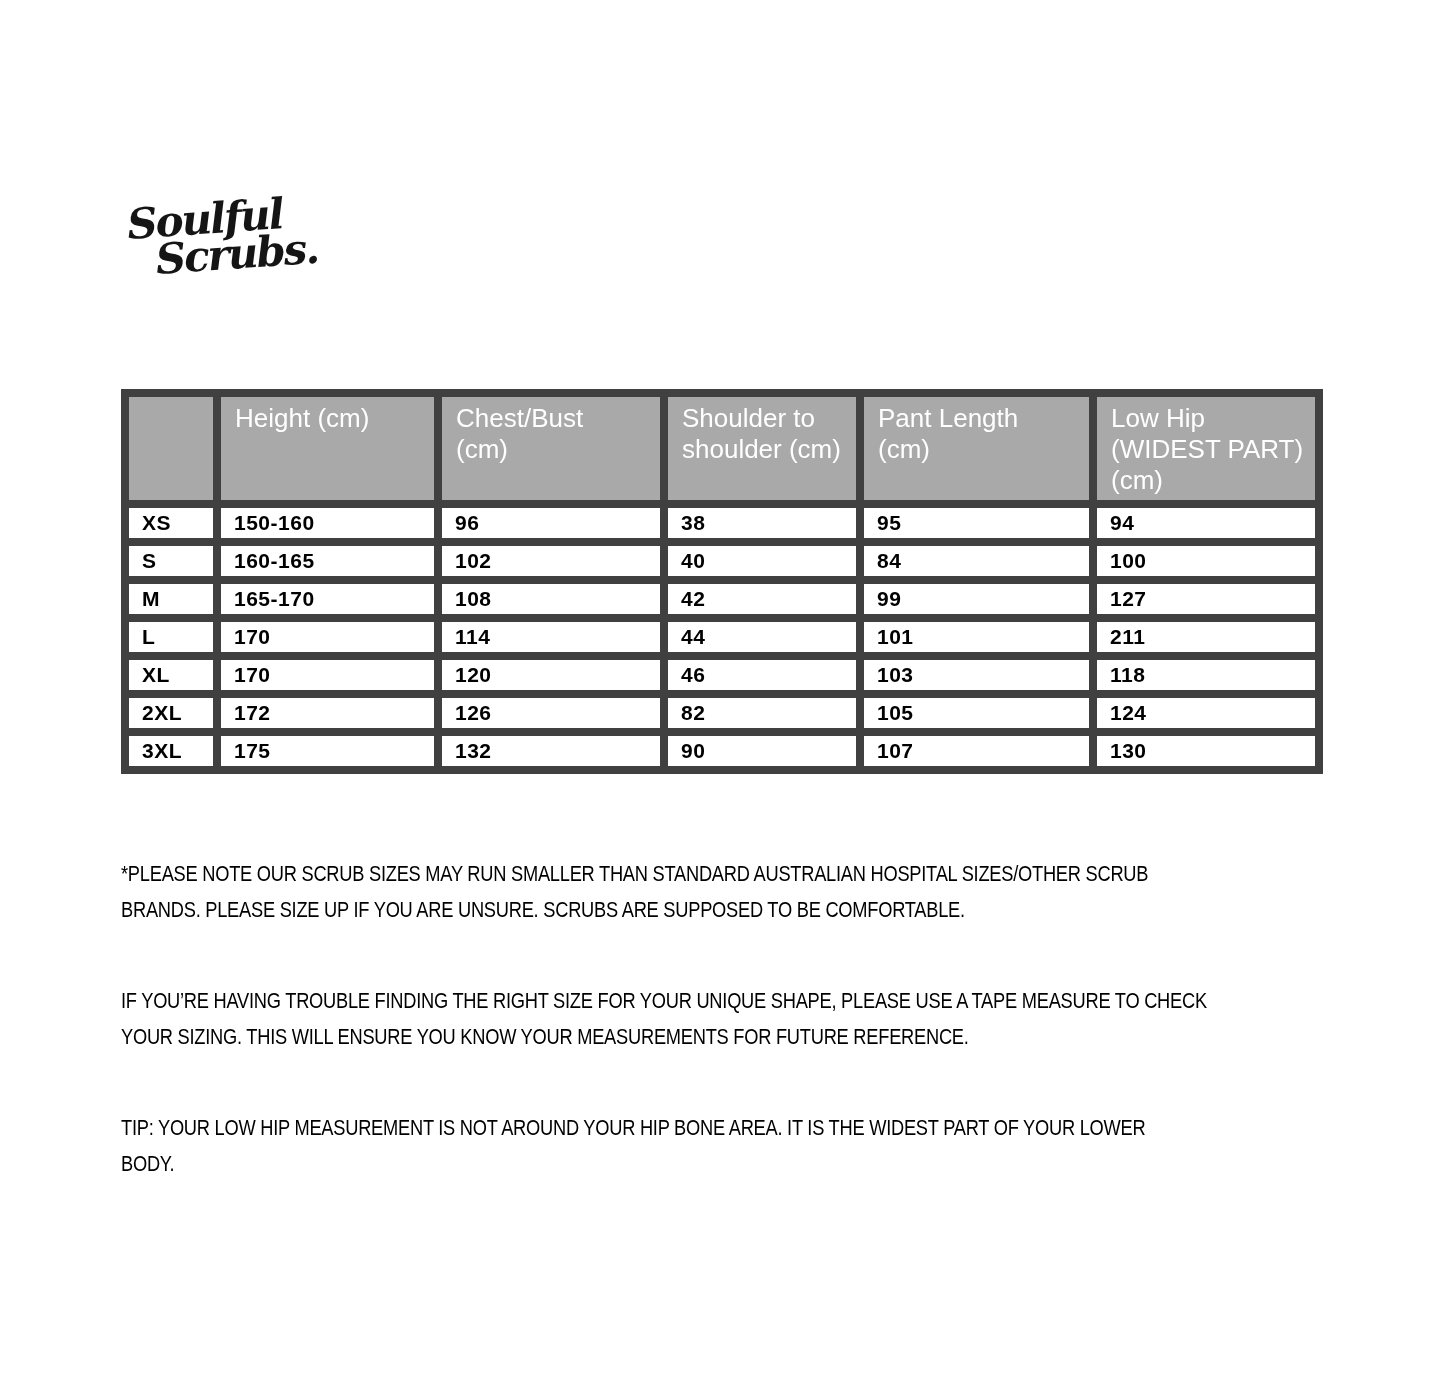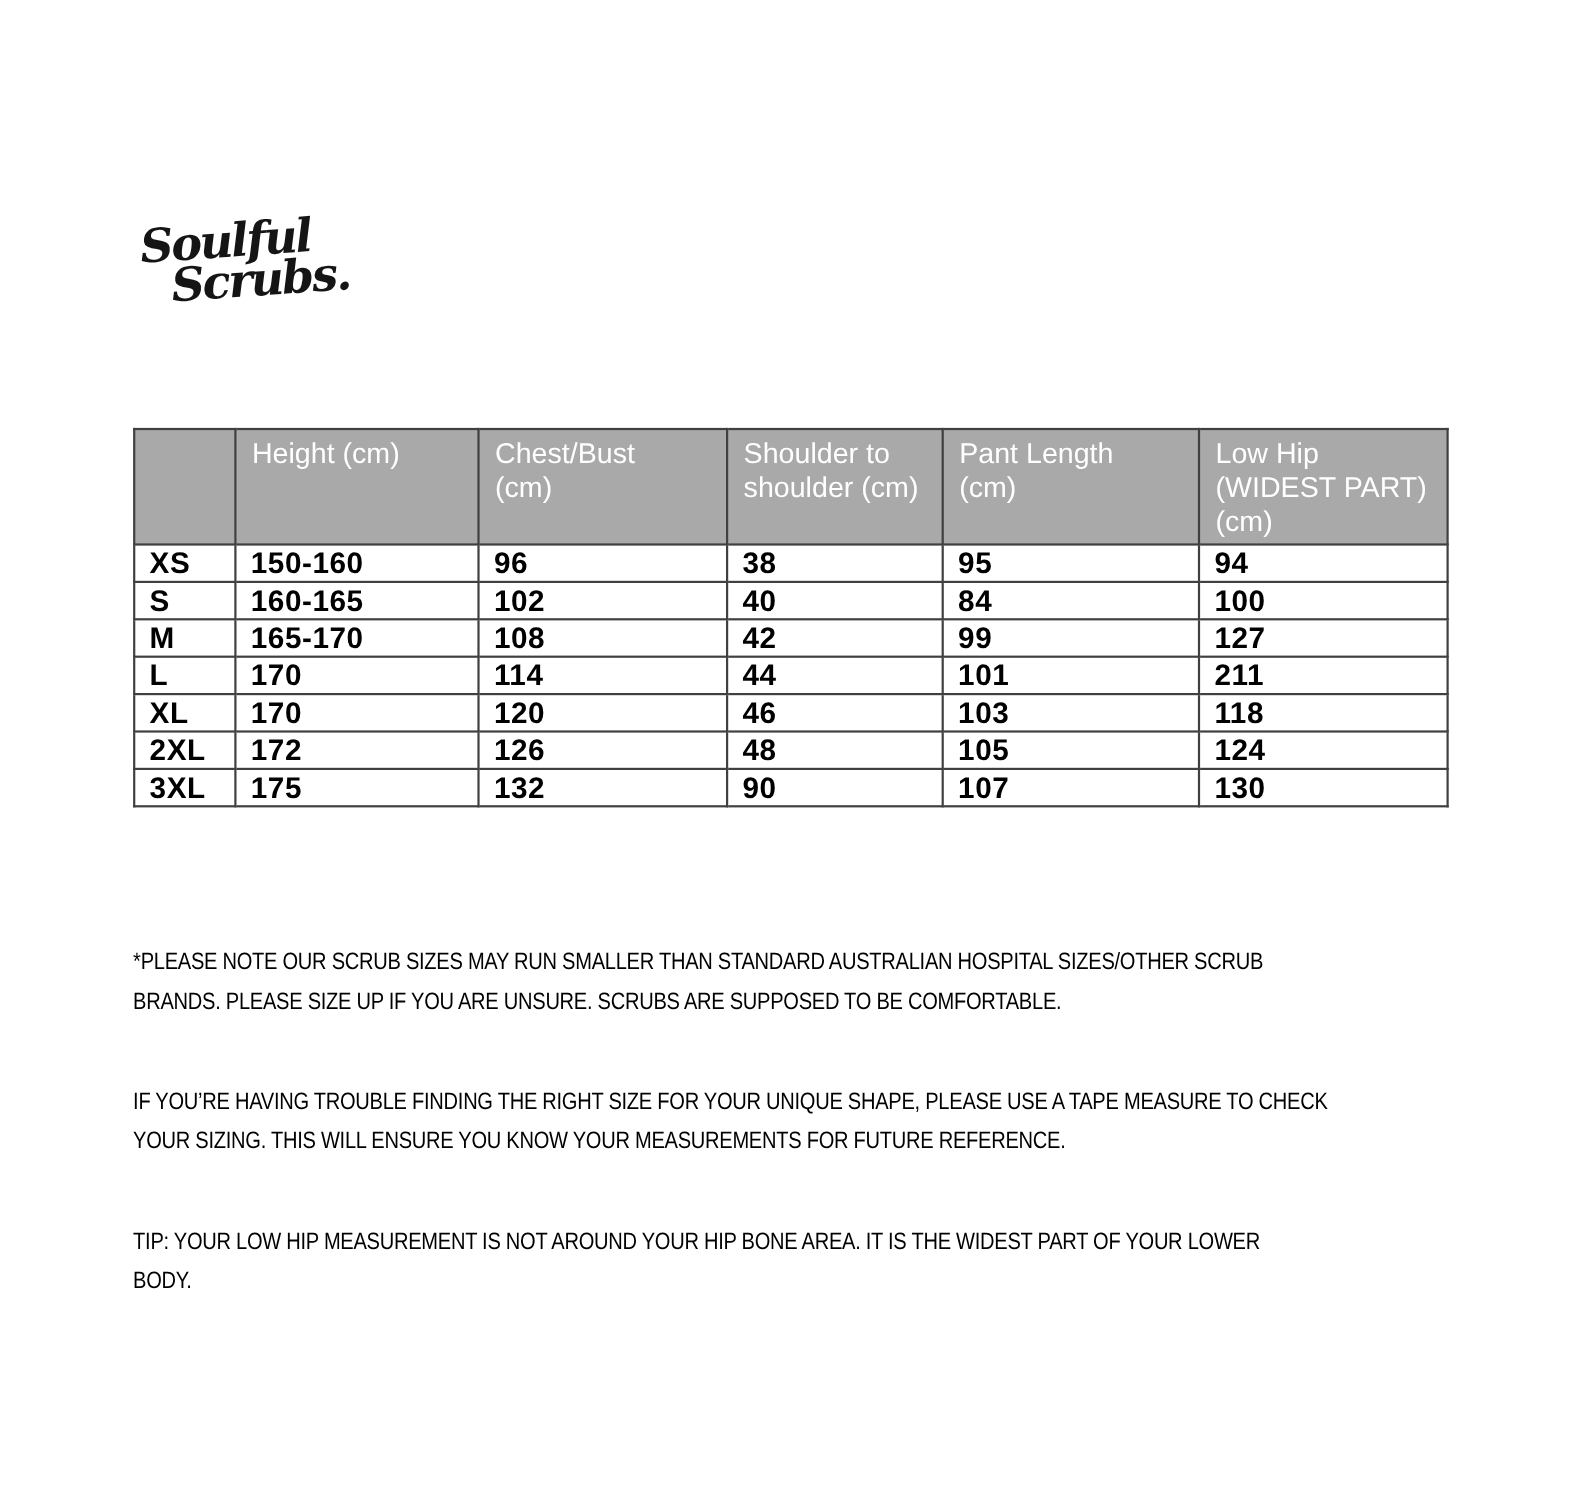--- a/index.html
+++ b/index.html
@@ -38,39 +38,39 @@
   .size-table {
     position: absolute;
     left: 121px;
     top: 389px;
     width: 1194px;
     border-collapse: collapse;
     table-layout: fixed;
   }
   .size-table th,
   .size-table td {
-    border: 2px solid #404040;
+    border: 8px solid #404040;
     margin-left: 13px;
   }
   .size-table thead tr { height: 98px; }
   .size-table thead th {
     background: #a9a9a9;
     color: #ffffff;
     font-weight: 400;
     font-size: 26px;
     line-height: 31px;
     text-align: left;
     vertical-align: top;
     padding: 6px 8px 4px 14px;
     white-space: pre-line;
   }
   .size-table tbody tr { height: 34px; }
   .size-table tbody th,
   .size-table tbody td {
-    font-size: 27px;
+    font-size: 21px;
     font-weight: 700;
     line-height: 30px;
     text-align: left;
     vertical-align: middle;
     padding: 0 8px 0 13px;
     letter-spacing: 0.5px;
     white-space: nowrap;
     background: #ffffff;
   }
 
@@ -162,21 +162,21 @@
         <td>170</td>
         <td>120</td>
         <td>46</td>
         <td>103</td>
         <td>118</td>
       </tr>
       <tr>
         <th>2XL</th>
         <td>172</td>
         <td>126</td>
-        <td>48</td>
+        <td>82</td>
         <td>105</td>
         <td>124</td>
       </tr>
       <tr>
         <th>3XL</th>
         <td>175</td>
         <td>132</td>
         <td>90</td>
         <td>107</td>
         <td>130</td>

